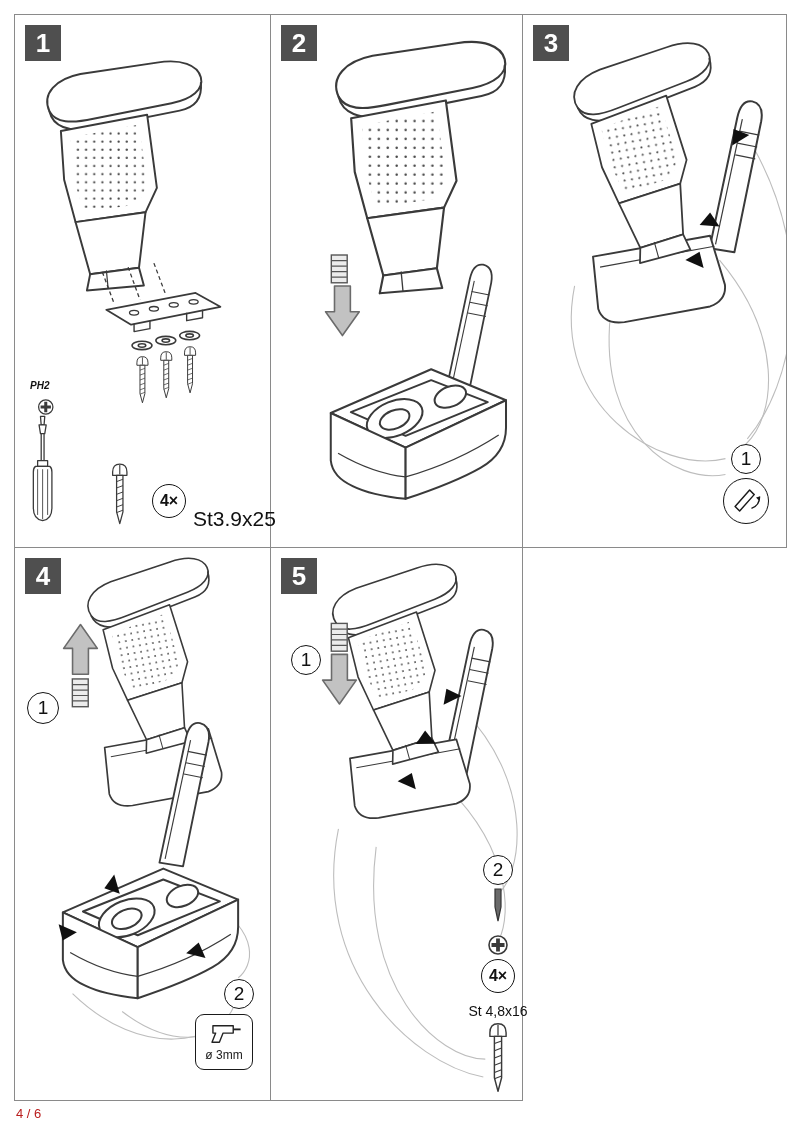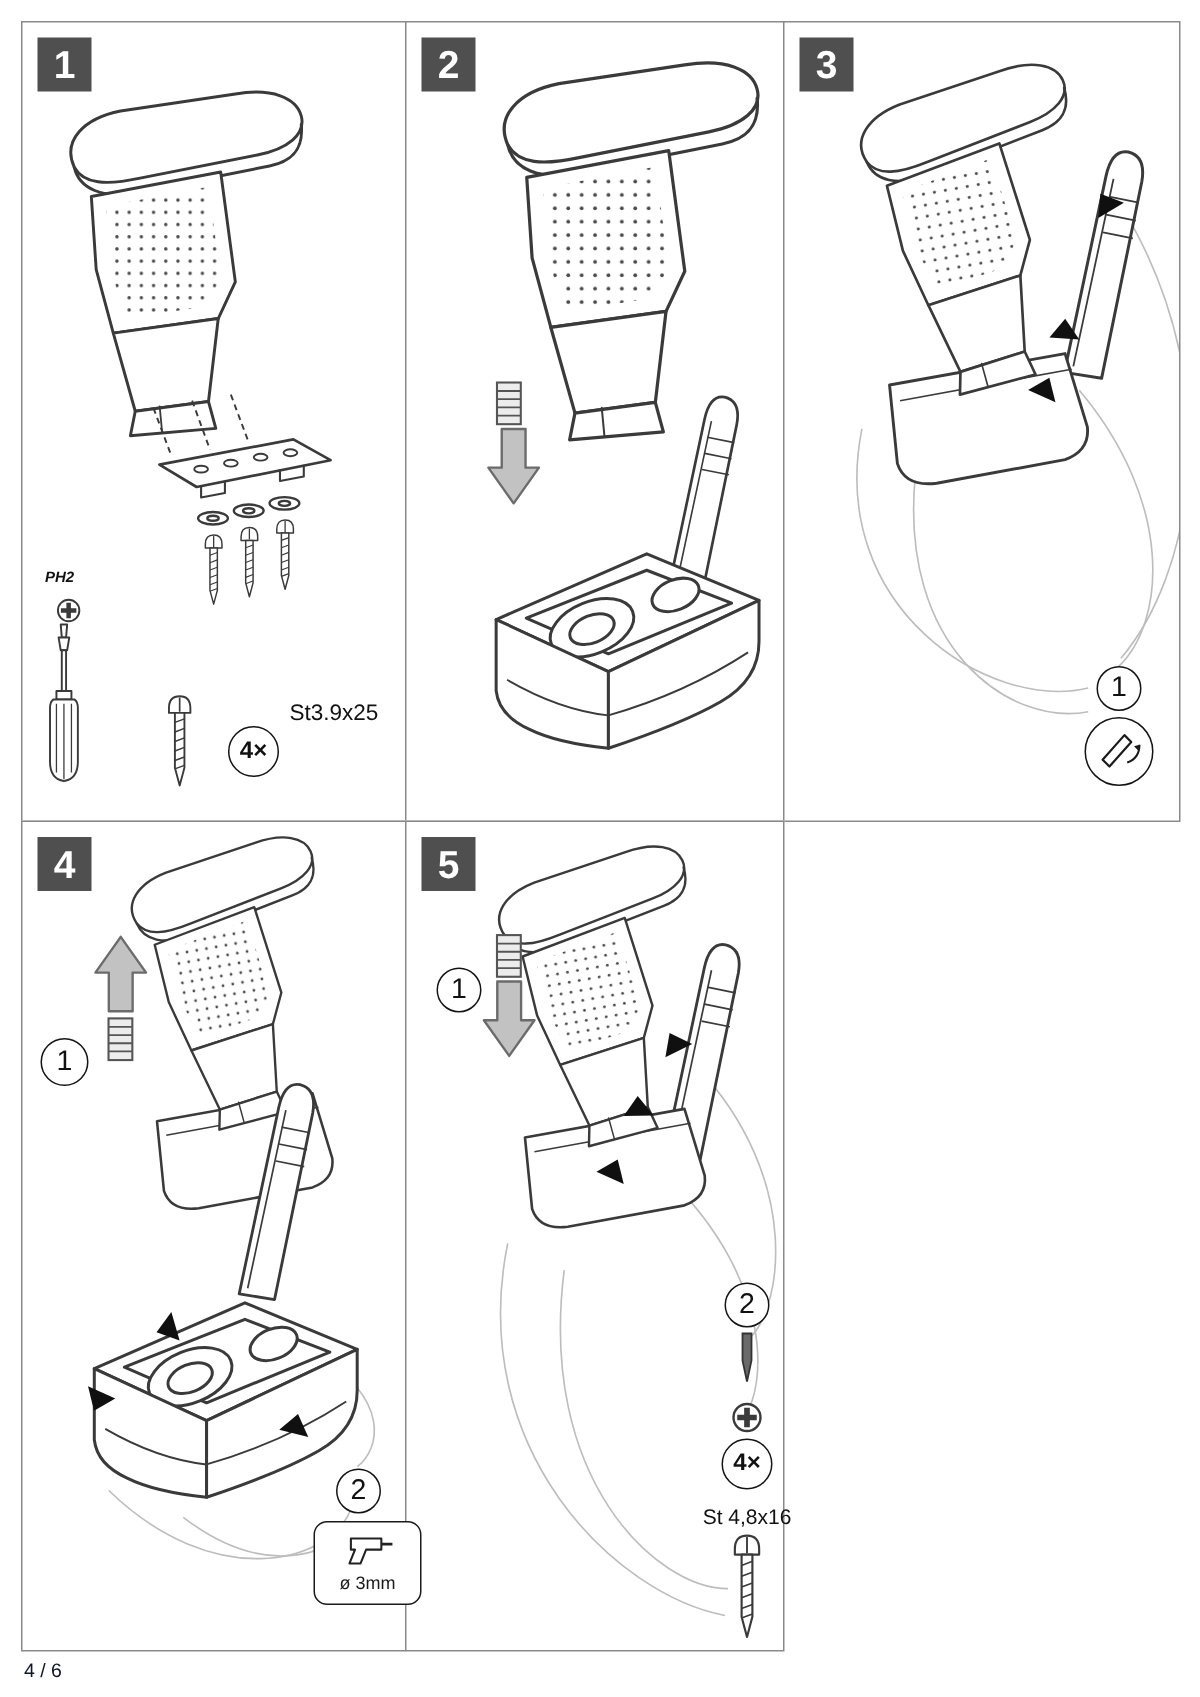--- a/index.html
+++ b/index.html
@@ -19,21 +19,21 @@
         display:flex;align-items:center;justify-content:center;font-size:19px;color:#111;
         z-index:4;box-sizing:border-box;}
   .circ.qty{font-weight:bold;font-size:16px;}
   .lbl{position:absolute;white-space:nowrap;z-index:4;color:#111;}
   .callout{position:absolute;border:1.6px solid #1a1a1a;border-radius:9px;background:#fff;
            display:flex;flex-direction:column;align-items:center;justify-content:center;
            z-index:4;box-sizing:border-box;gap:2px;}
   .watermark{position:absolute;left:403px;top:545px;transform:translate(-50%,-50%);
              font-family:"DejaVu Serif",serif;font-size:56px;letter-spacing:10px;
              color:rgba(0,0,0,0.10);z-index:8;pointer-events:none;white-space:nowrap;}
-  .footer{position:absolute;left:16px;top:1106px;font-size:13px;color:#0f172a;}
+  .footer{position:absolute;left:16px;top:1106px;font-size:13px;color:#b91c1c;}
   .abs{position:absolute;z-index:4;}
 </style>
 </head>
 <body>
 
 <svg width="0" height="0" style="position:absolute" aria-hidden="true">
   <defs>
     <pattern id="dots" width="10" height="10" patternUnits="userSpaceOnUse">
       <circle cx="3" cy="3" r="1.4" fill="#4a4a4a"></circle>
     </pattern>
@@ -133,21 +133,21 @@
       <use href="#sym-screw" transform="translate(121,342) scale(0.62)"></use>
       <use href="#sym-screw" transform="translate(145,337) scale(0.62)"></use>
       <use href="#sym-screw" transform="translate(169,332) scale(0.62)"></use>
       <use href="#sym-ph" transform="translate(31,394) scale(0.8)"></use>
       <use href="#sym-screwdriver" transform="translate(12,402) scale(0.72)"></use>
       <use href="#sym-screw" transform="translate(96,450) scale(0.8)"></use>
     </svg>
     <div class="badge">1</div>
     <div class="lbl" style="left:15px;top:365px;font-size:10px;font-weight:bold;font-style:italic;">PH2</div>
     <div class="circ qty" style="left:137px;top:469px;width:34px;height:34px;">4×</div>
-    <div class="lbl" style="left:178px;top:452px;font-size:15px;text-align:center;">St3.9x25</div>
+    <div class="lbl" style="left:178px;top:492px;font-size:21px;text-align:center;">St3.9x25</div>
   </div>
 
   <div class="panel" id="p2">
     <svg class="art" viewBox="0 0 253 534">
       <use href="#sym-armrest" transform="translate(52,22) scale(0.9)"></use>
       <use href="#sym-clip" transform="translate(60,240)"></use>
       <use href="#sym-blockarrow" transform="translate(72,272)"></use>
       <use href="#sym-lever" transform="translate(168,238) scale(0.9)"></use>
       <use href="#sym-console" transform="translate(40,332) scale(0.92)"></use>
     </svg>
@@ -191,21 +191,21 @@
       <use href="#sym-clip" transform="translate(57,130)"></use>
       <use href="#sym-lever" transform="translate(138,162) scale(0.95)"></use>
       <use href="#sym-console" transform="translate(28,298) scale(0.92)"></use>
       <use href="#sym-tri" transform="translate(100,328) rotate(55)"></use>
       <use href="#sym-tri" transform="translate(44,378) rotate(5)"></use>
       <use href="#sym-tri" transform="translate(192,412) rotate(175)"></use>
     </svg>
     <div class="badge">4</div>
     <div class="circ" style="left:12px;top:144px;width:32px;height:32px;">1</div>
     <div class="circ" style="left:209px;top:431px;width:30px;height:30px;">2</div>
-    <div class="callout" style="left:194px;top:466px;width:72px;height:56px;">
+    <div class="callout" style="left:180px;top:466px;width:58px;height:56px;">
       <svg viewBox="0 0 40 26" style="width:38px;height:24px;">
         <path d="M8,4 h22 v8 h-11 l-4,10 h-8 l4,-10 h-3 Z" fill="#fff" stroke="#222" stroke-width="1.5" stroke-linejoin="round"></path>
         <path d="M30,8 h8" stroke="#222" stroke-width="2"></path>
       </svg>
       <div style="font-size:12px;">ø 3mm</div>
     </div>
   </div>
 
   <div class="panel" id="p5">
     <svg class="art" viewBox="0 0 253 554">

